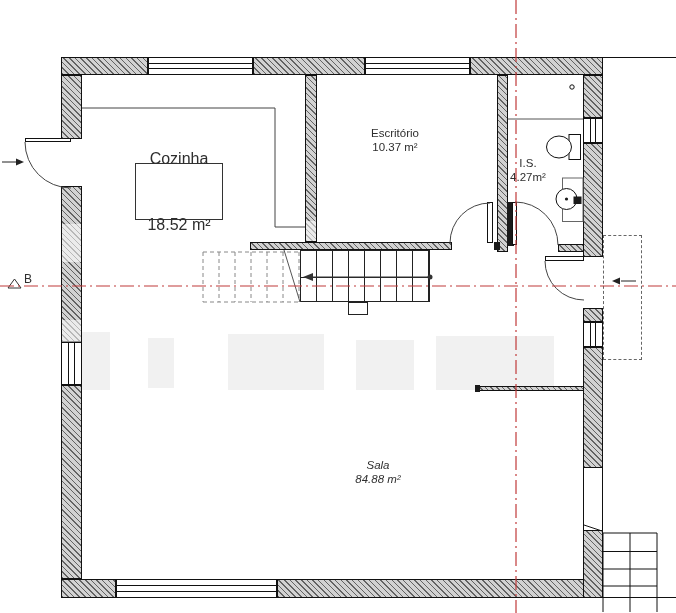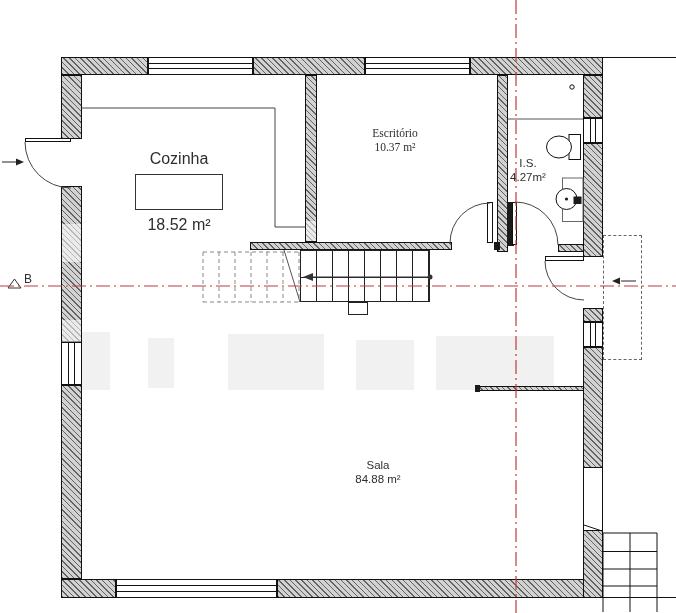--- a/index.html
+++ b/index.html
@@ -88,33 +88,33 @@
   <div class="leaf" style="left:512px;top:202px;width:5px;height:43px;"></div>
   <div class="leaf" style="left:545px;top:256px;width:39px;height:5px;"></div>
 
   <div class="stairs" style="left:300px;top:250px;width:130px;height:52px;">
     <div class="stair-mid" style="top:26px;"></div>
   </div>
   <div class="step" style="left:348px;top:302px;width:20px;height:13px;"></div>
 
   <div class="dashed" style="left:603px;top:235px;width:39px;height:125px;"></div>
 
-  <div class="box" style="left:135px;top:174px;width:88px;height:36px;gap:48px;">
+  <div class="box" style="left:135px;top:163px;width:88px;height:57px;gap:48px;">
     <span class="nm">Cozinha</span>
     <span class="nm">18.52 m²</span>
   </div>
-  <div class="label" style="left:335px;top:126px;width:120px;font-family:Liberation Serif, serif;">
+  <div class="label" style="left:335px;top:126px;width:120px;">
     <span class="nm">Escritório</span>
     <span class="nm">10.37 m²</span>
   </div>
   <div class="label" style="left:500px;top:156px;width:56px;">
     <span class="nm">I.S.</span>
     <span class="nm">4.27m²</span>
   </div>
-  <div class="label" style="left:328px;top:458px;width:100px;">
+  <div class="label" style="left:328px;top:458px;width:100px;font-style:italic;">
     <span class="nm">Sala</span>
     <span class="nm">84.88 m²</span>
   </div>
   <div class="label" style="left:20px;top:272px;width:16px;font-size:12px;">
     <span>B</span>
   </div>
 
   <svg class="overlay" width="676" height="613" viewBox="0 0 676 613">
 
     <line x1="603" y1="57.5" x2="676" y2="57.5" stroke="#111" stroke-width="1"></line>

